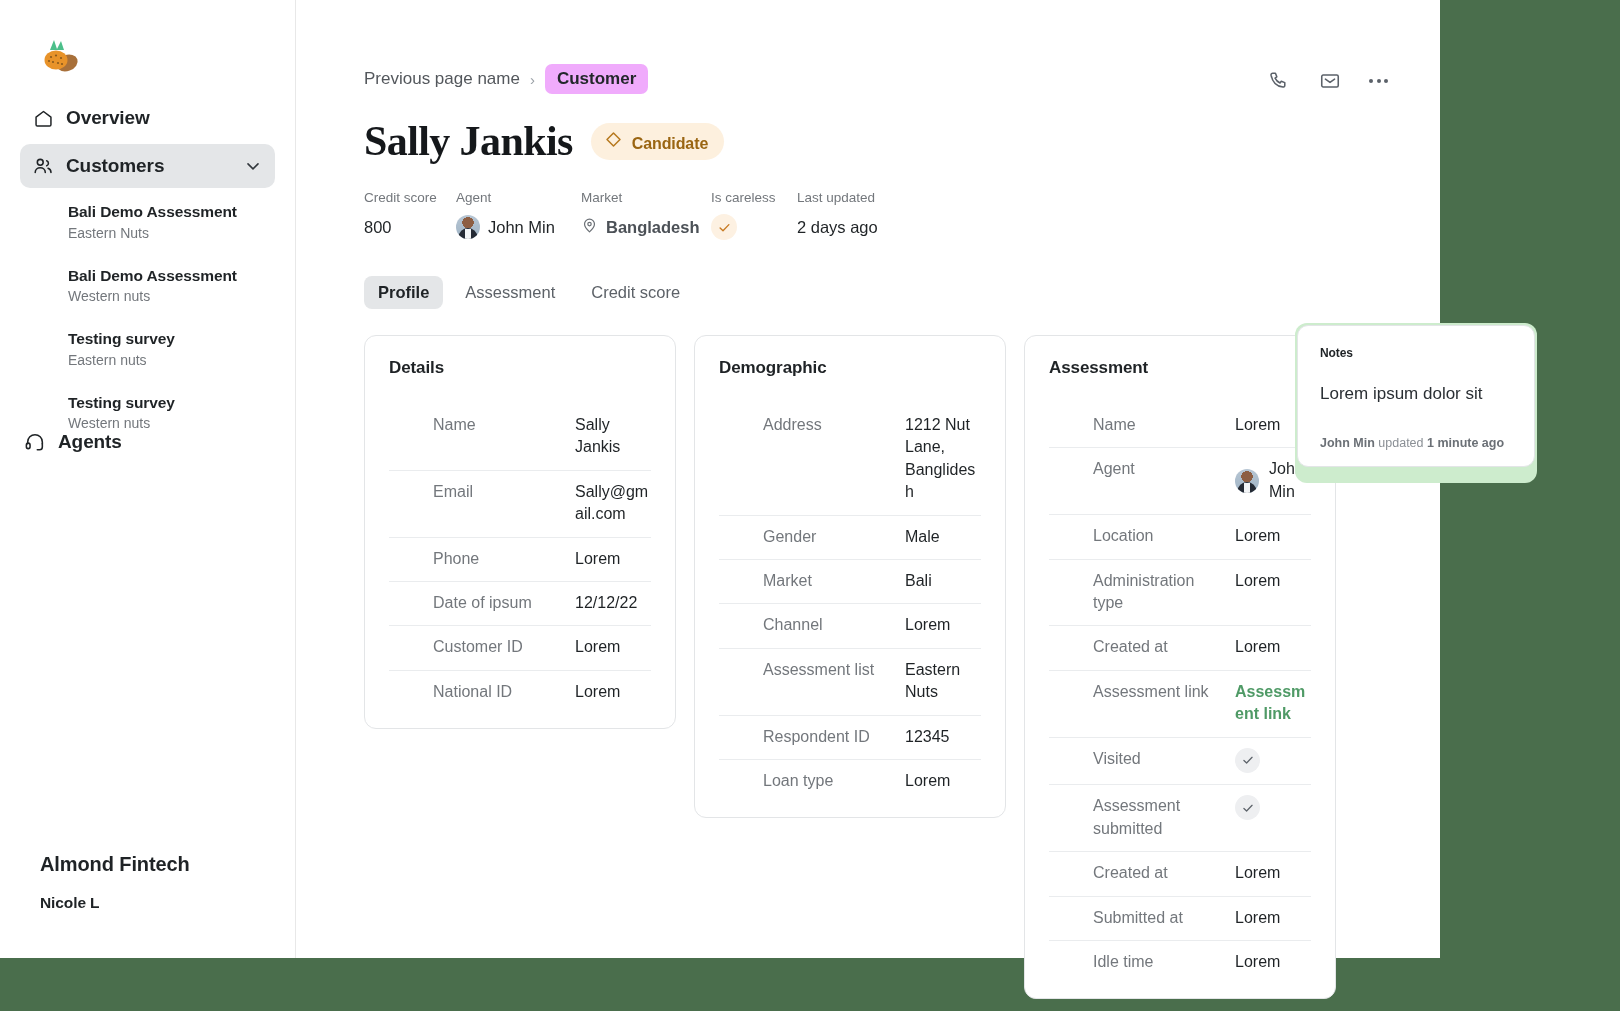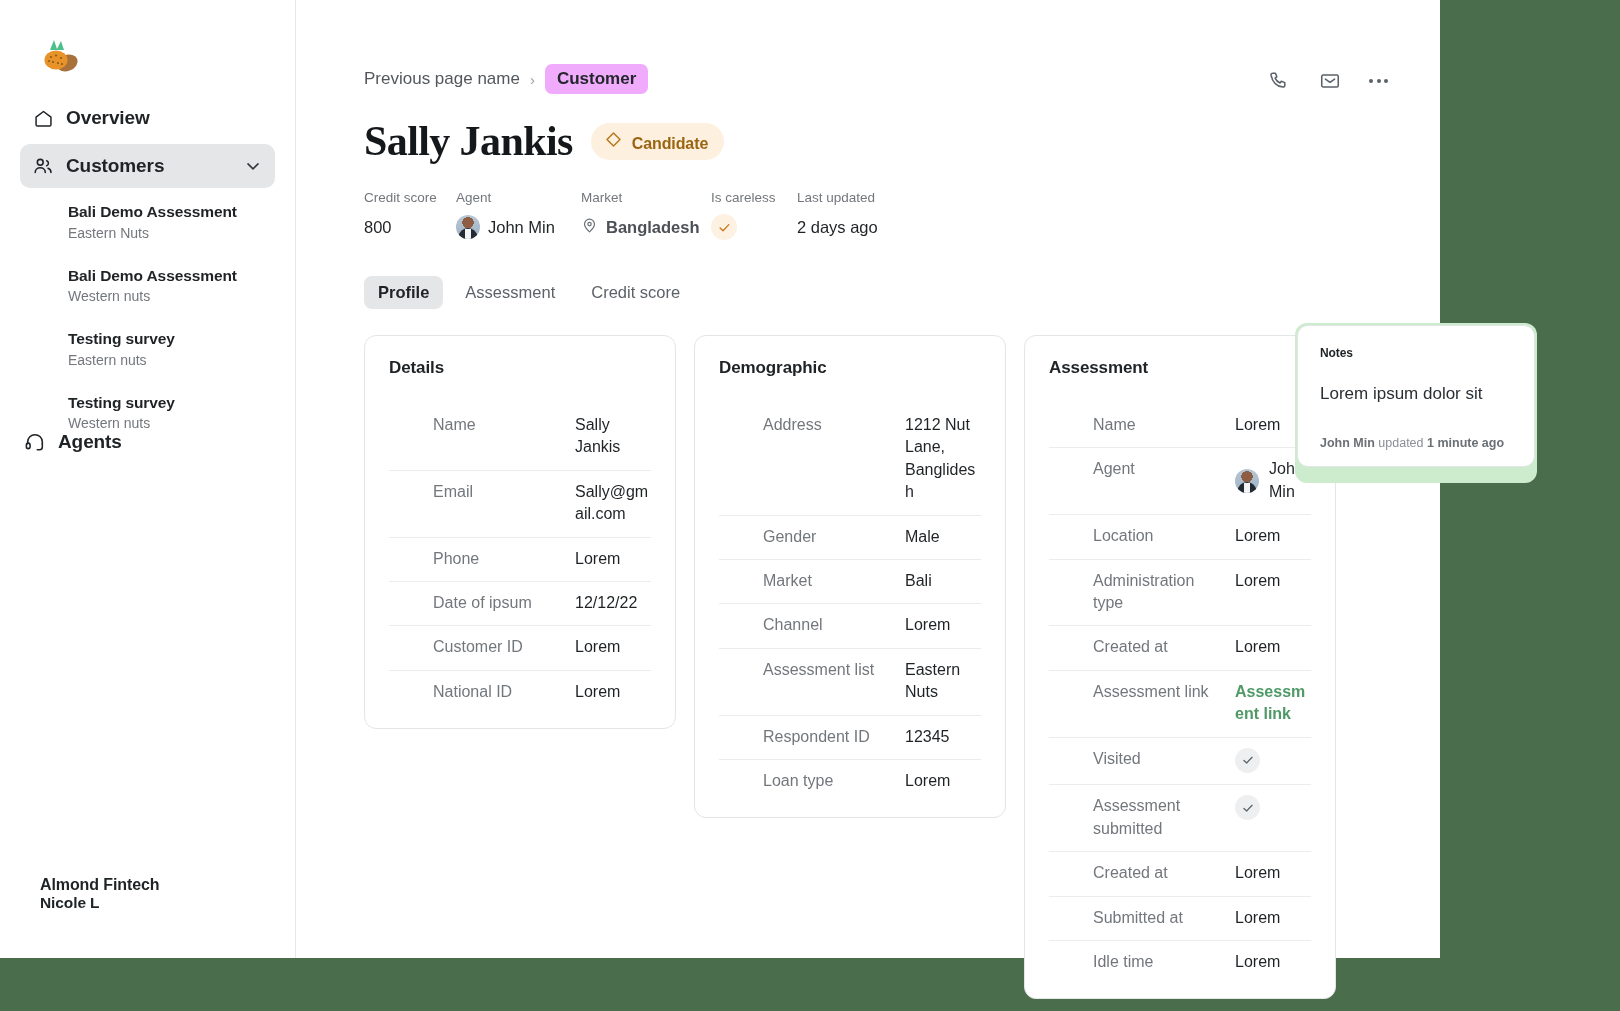--- a/index.html
+++ b/index.html
@@ -108,23 +108,24 @@
     height: 44px;
     cursor: pointer;
   }
 
   .sidebar-footer {
     position: absolute;
     left: 40px;
     bottom: 46px;
   }
   .footer-org {
-    font-size: 16px;
-    font-weight: 700;
-    color: #1f2326;
+    font-size: 20px;
+    font-weight: 700;
+    color: #1f2326;
+    margin-bottom: 18px;
     letter-spacing: -0.1px;
   }
   .footer-user {
     font-size: 15.5px;
     font-weight: 700;
     color: #1f2326;
     letter-spacing: -0.1px;
   }
 
   

